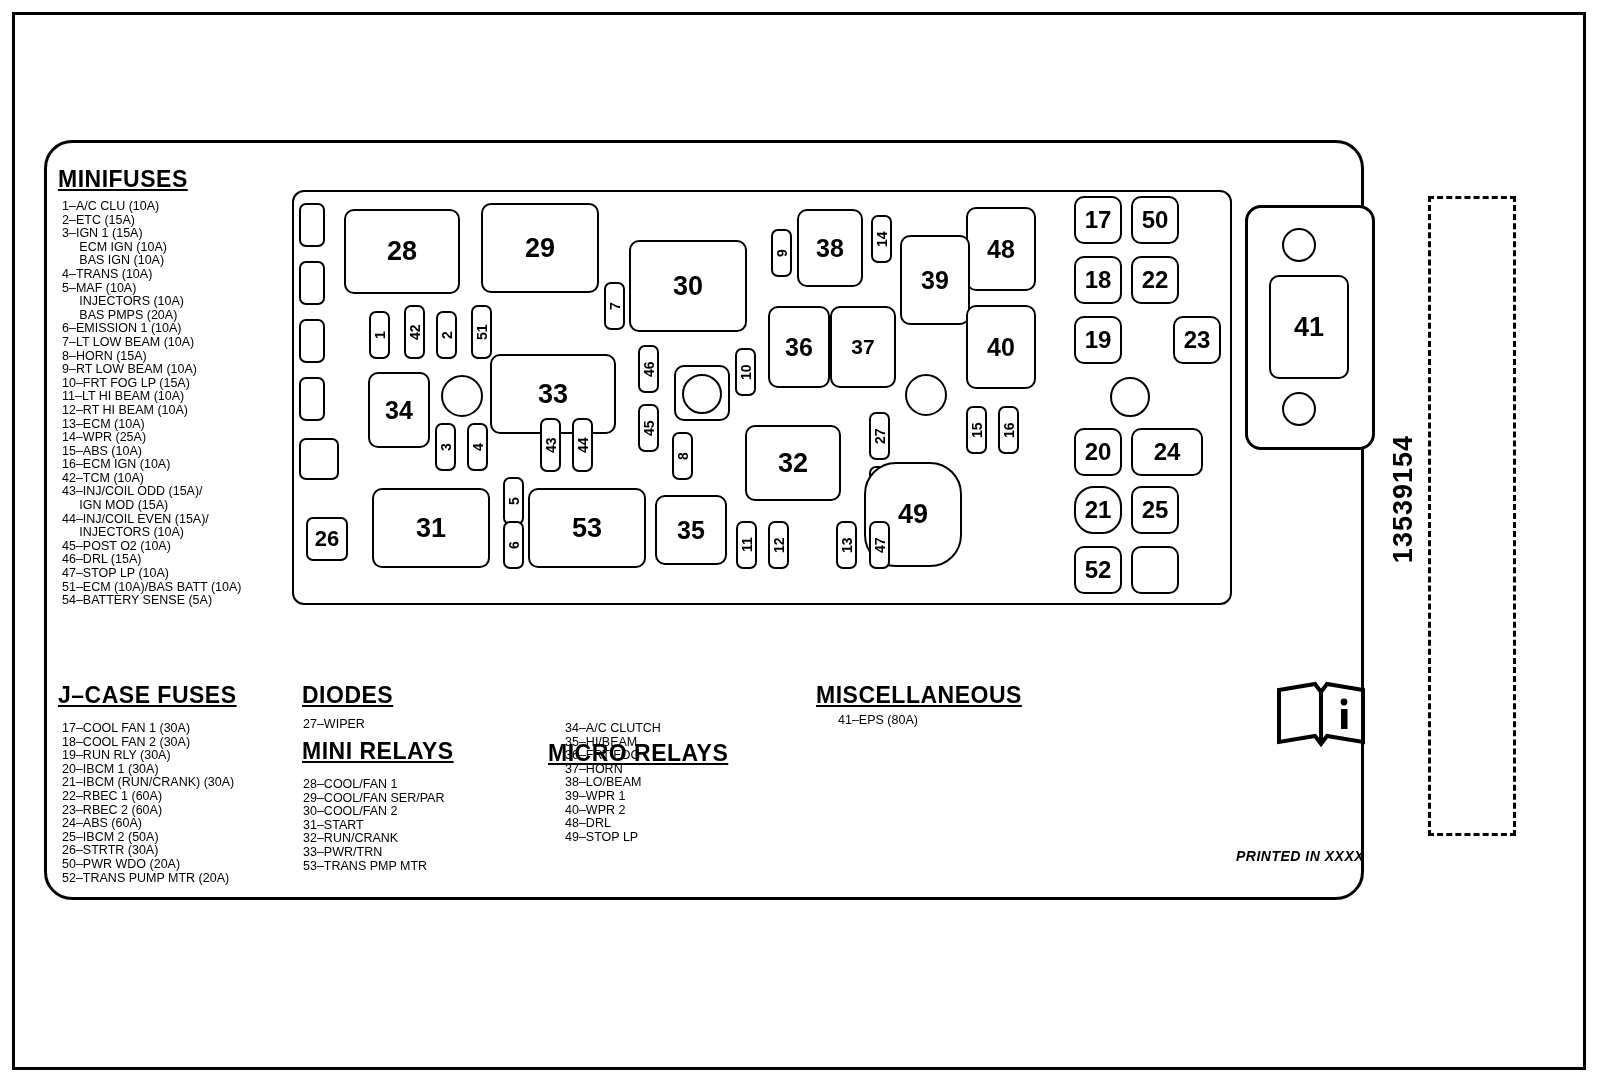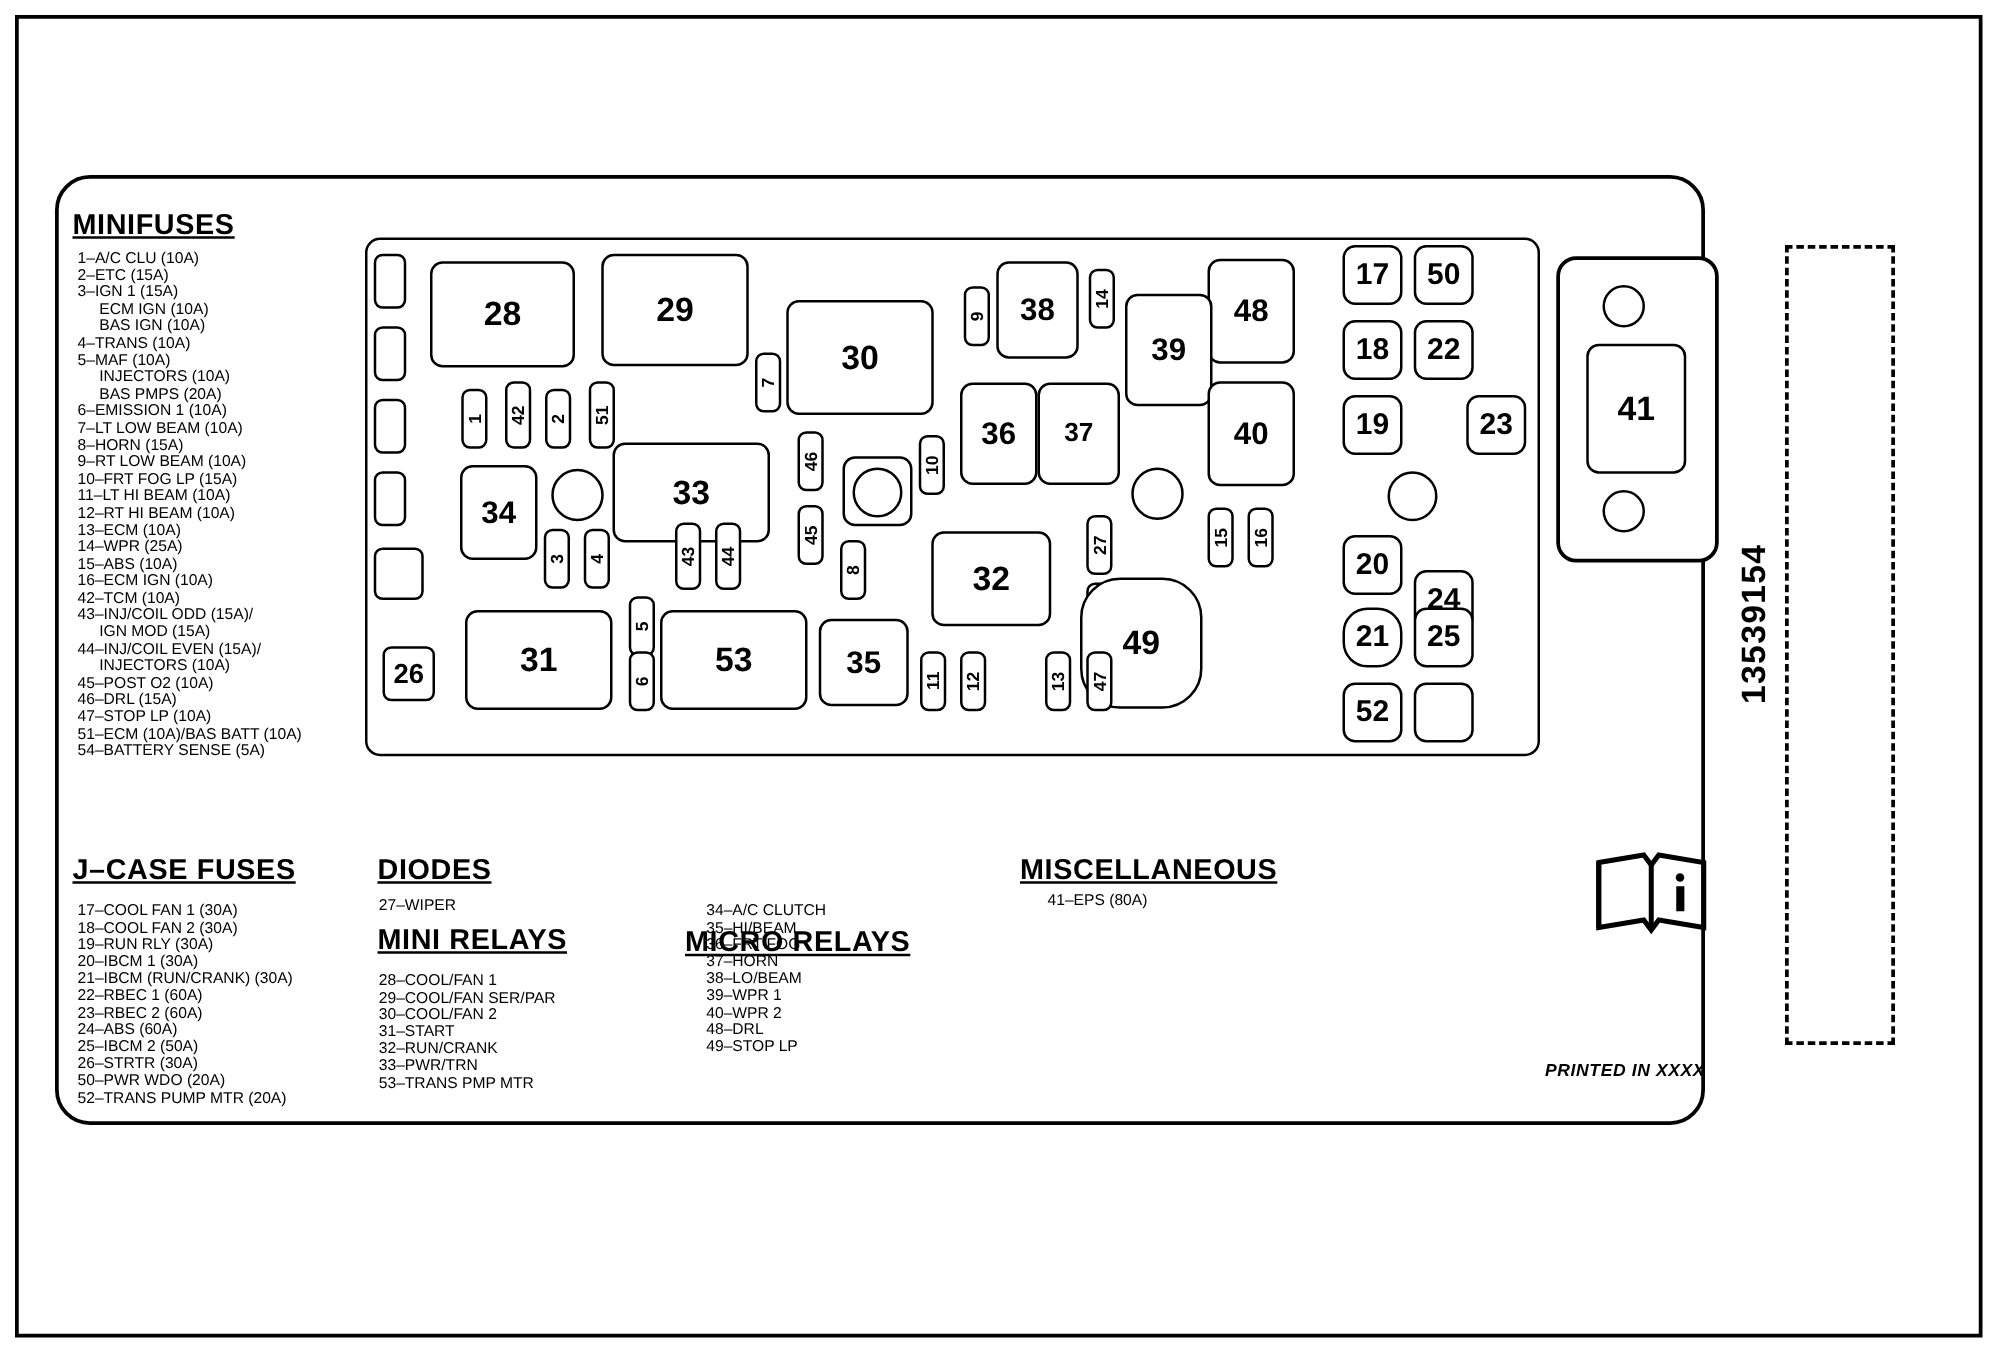--- a/index.html
+++ b/index.html
@@ -173,21 +173,21 @@
   <div class="cell r6 vert" style="left:869px;top:521px;width:21px;height:48px;font-size:14px;">47</div>
 
   <div class="cell r10" style="left:1074px;top:196px;width:48px;height:48px;font-size:24px;">17</div>
   <div class="cell r10" style="left:1131px;top:196px;width:48px;height:48px;font-size:24px;">50</div>
   <div class="cell r10" style="left:1074px;top:256px;width:48px;height:48px;font-size:24px;">18</div>
   <div class="cell r10" style="left:1131px;top:256px;width:48px;height:48px;font-size:24px;">22</div>
   <div class="cell r10" style="left:1074px;top:316px;width:48px;height:48px;font-size:24px;">19</div>
   <div class="cell r10" style="left:1131px;top:316px;width:48px;height:48px;font-size:24px;margin-left:42px;">23</div>
   <div class="circ" style="left:1110px;top:377px;width:40px;height:40px;"></div>
   <div class="cell r10" style="left:1074px;top:428px;width:48px;height:48px;font-size:24px;">20</div>
-  <div class="cell r10" style="left:1131px;top:428px;width:48px;height:48px;font-size:24px;margin-top:28px;">24</div>
+  <div class="cell r10" style="left:1131px;top:428px;width:72px;height:48px;font-size:24px;">24</div>
   <div class="cell r10" style="left:1074px;top:486px;width:48px;height:48px;font-size:24px;border-radius:20px;">21</div>
   <div class="cell r10" style="left:1131px;top:486px;width:48px;height:48px;font-size:24px;">25</div>
   <div class="cell r10" style="left:1074px;top:546px;width:48px;height:48px;font-size:24px;">52</div>
   <div class="cell r10" style="left:1131px;top:546px;width:48px;height:48px;"></div>
 
   <div class="cell r10" style="left:1269px;top:275px;width:80px;height:104px;font-size:27px;">41</div>
   <div class="circ" style="left:1282px;top:228px;width:34px;height:34px;"></div>
   <div class="circ" style="left:1282px;top:392px;width:34px;height:34px;"></div>
 
   <div class="dashbox"></div>

